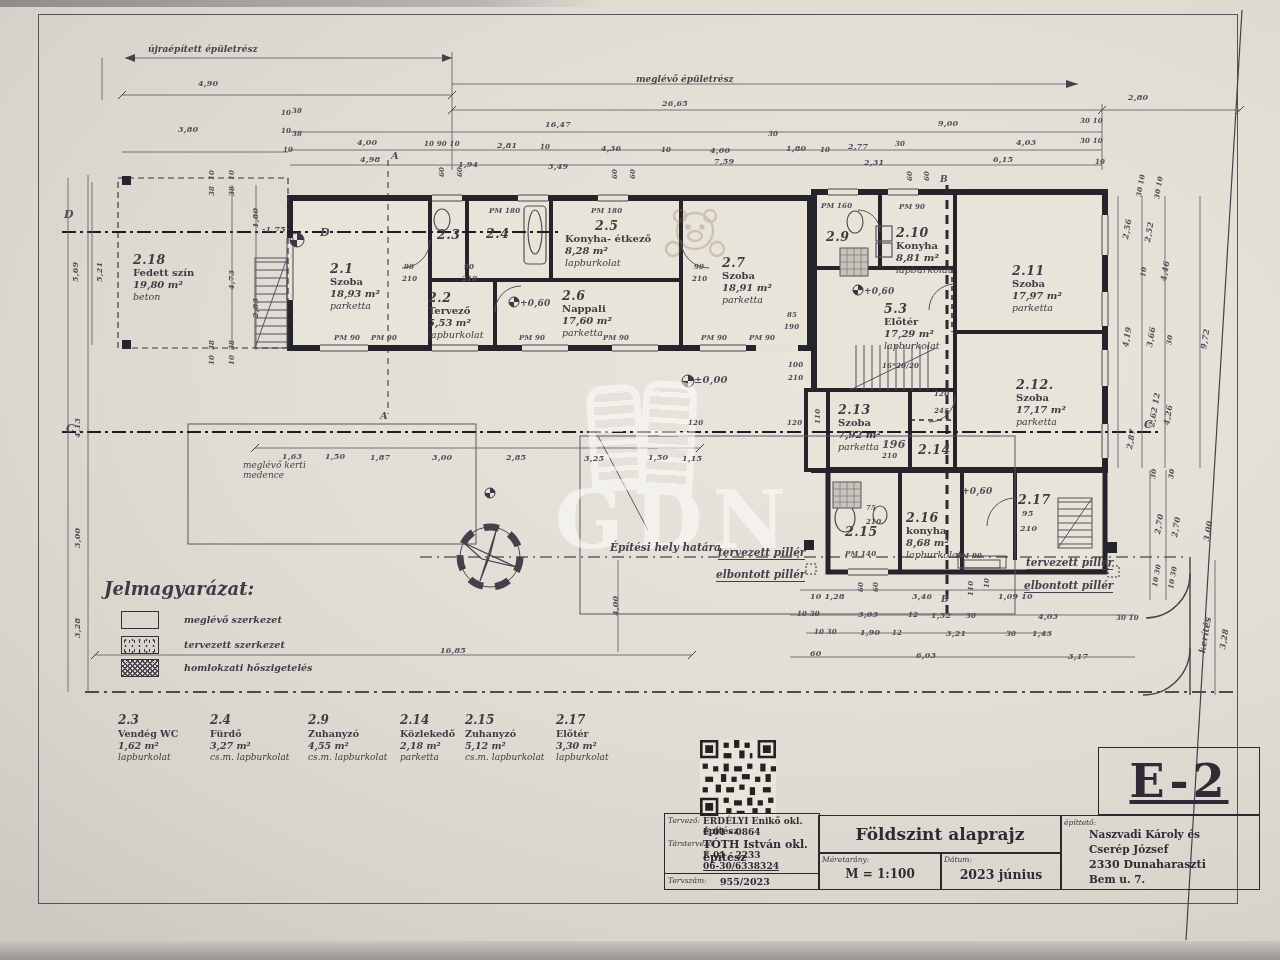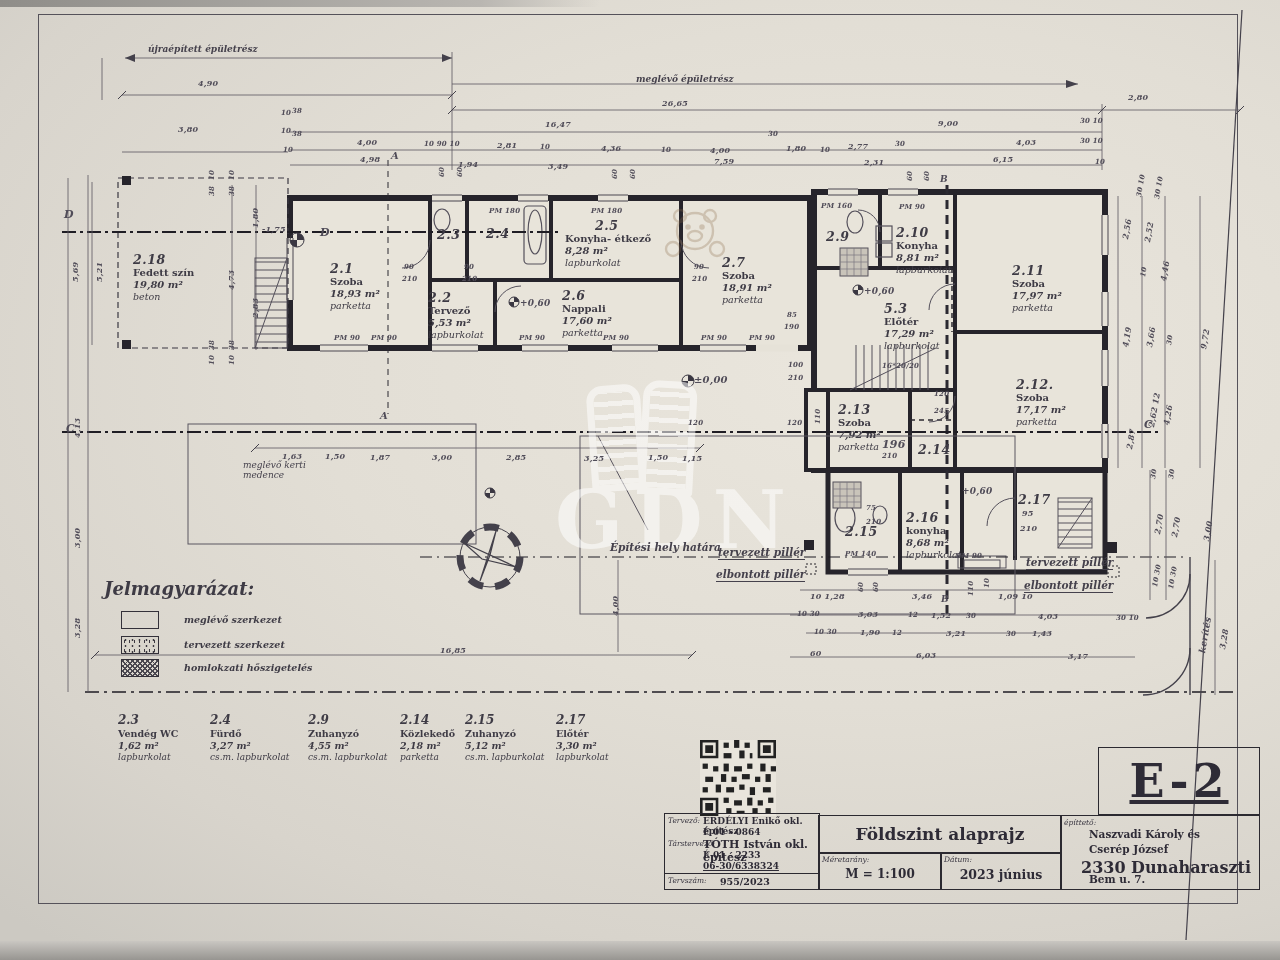--- a/index.html
+++ b/index.html
@@ -546,21 +546,21 @@
     <div class="tb-val" style="width:100%;text-align:center;top:14px;font-size:12px">M = 1:100</div>
   </div>
   <div class="tb" style="left:940px;top:852px;width:120px;height:36px">
     <div class="tb-cap" style="left:3px;top:2px">Dátum:</div>
     <div class="tb-val" style="width:100%;text-align:center;top:14px;font-size:12.5px">2023 június</div>
   </div>
   <div class="tb" style="left:1060px;top:815px;width:198px;height:73px">
     <div class="tb-cap" style="left:3px;top:2px">építtető:</div>
     <div class="tb-val" style="left:28px;top:12px;font-size:10.5px">Naszvadi Károly és</div>
     <div class="tb-val" style="left:28px;top:27px;font-size:10.5px">Cserép József</div>
-    <div class="tb-val" style="left:20px;top:42px;font-size:16px">2330 Dunaharaszti</div>
+    <div class="tb-val" style="left:28px;top:42px;font-size:11px">2330 Dunaharaszti</div>
     <div class="tb-val" style="left:28px;top:57px;font-size:10.5px">Bem u. 7.</div>
   </div>
 
   <div id="dim-layer">
       <span class="dim" style="left: 198px; top: 78px;">4,90</span>
       <span class="dim" style="left: 662px; top: 98px;">26,65</span>
       <span class="dim" style="left: 1128px; top: 92px;">2,80</span>
       <span class="dim" style="left: 545px; top: 119px;">16,47</span>
       <span class="dim" style="left: 938px; top: 118px;">9,00</span>
       <span class="dim" style="left: 178px; top: 124px; text-align: center;">3,80</span>

